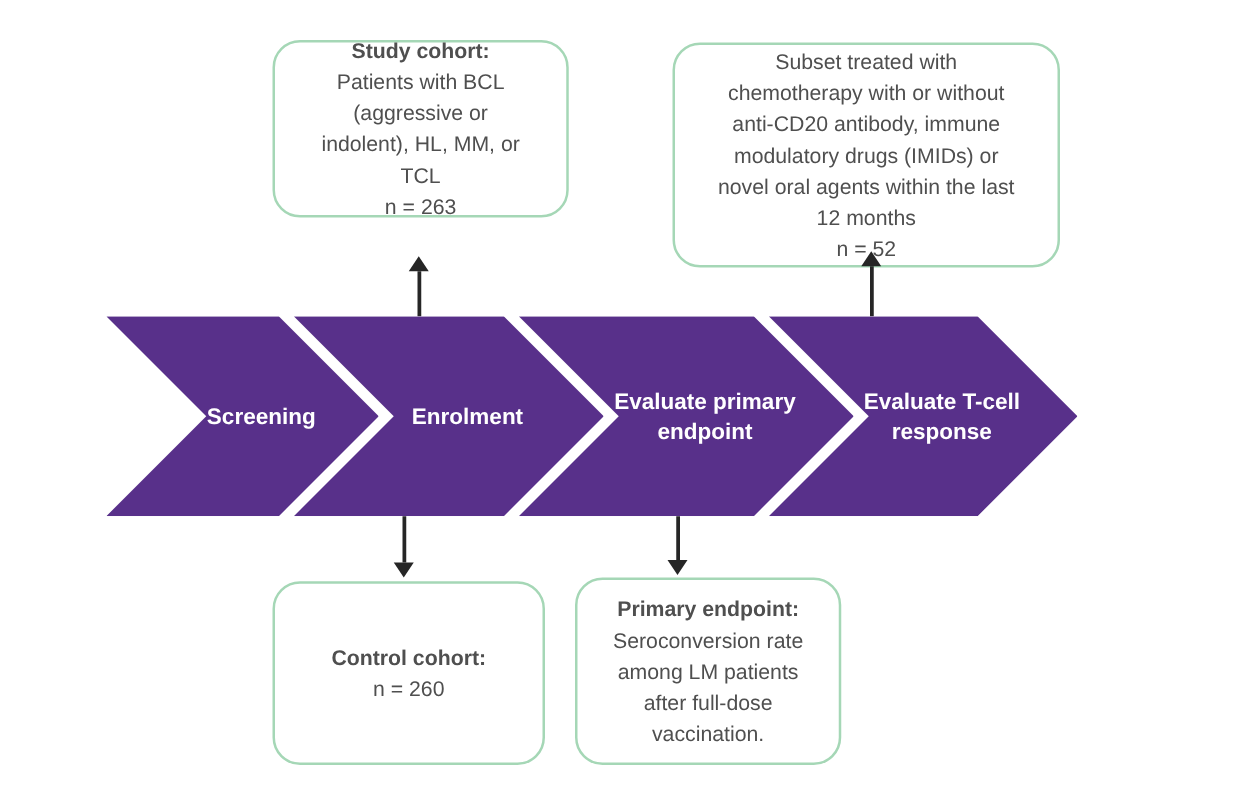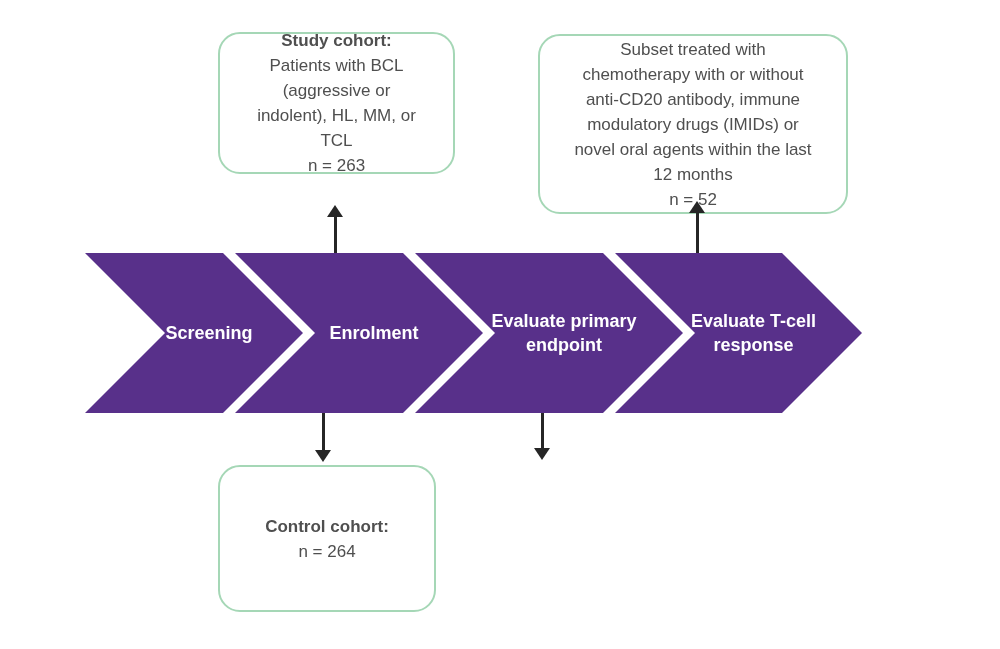--- a/index.html
+++ b/index.html
@@ -107,17 +107,24 @@
     <div class="shaft"></div>
     <div class="head"></div>
   </div>
   <div class="arrow down a4">
     <div class="shaft"></div>
     <div class="head"></div>
   </div>
 
   <div class="callout b-control">
     <div class="box-title">Control cohort:</div>
-    <div class="box-n">n = 264</div>
+    <div class="box-n">n = 260</div>
   </div>
 
+  <div class="callout b-primary">
+    <div class="box-title">Primary endpoint:</div>
+    <div class="box-body">Seroconversion rate
+among LM patients
+after full-dose
+vaccination.</div>
+  </div>
 
 </div>
 
 </body></html>

